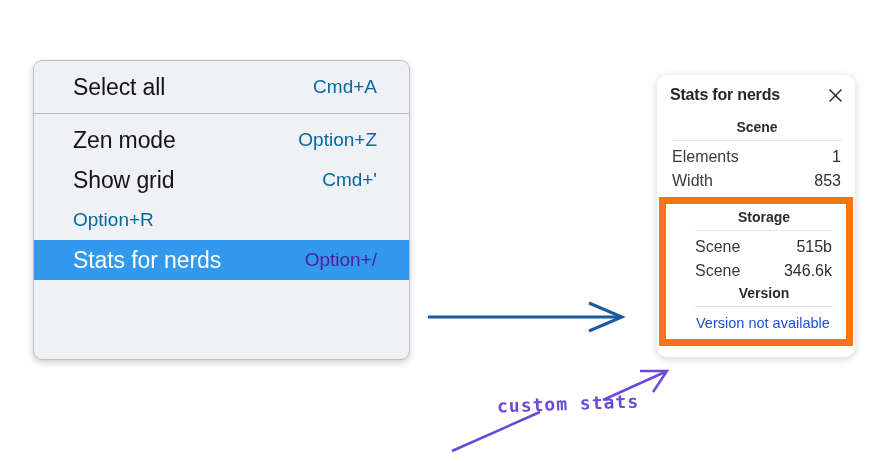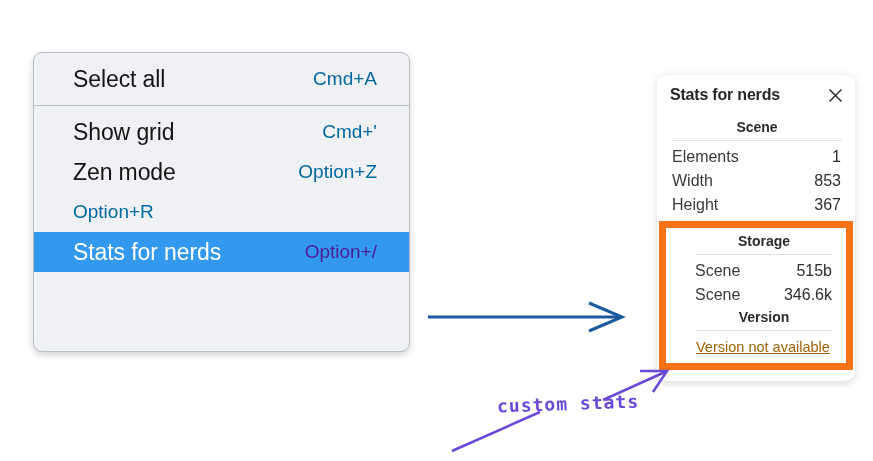--- a/index.html
+++ b/index.html
@@ -12,21 +12,21 @@
     background: #ffffff;
     font-family: "Liberation Sans", sans-serif;
     position: relative;
     overflow: hidden;
   }
 
   
   #context-menu {
     position: absolute;
     left: 33px;
-    top: 52px;
+    top: 60px;
     width: 377px;
     height: 300px;
     background: #eff1f4;
     border: 1px solid #b9bfc7;
     border-radius: 9px;
     box-shadow: 0 3px 7px rgba(0,0,0,0.18);
     box-sizing: border-box;
     overflow: hidden;
   }
   .menu-group {
@@ -109,23 +109,22 @@
     display: flex;
     align-items: center;
     justify-content: space-between;
     font-size: 16px;
     color: #3a3a3a;
     padding: 3px 3px 3px 2px;
   }
   .stat-row .val { color: #2e2e2e; }
   .single-row {
     font-size: 14.5px;
-    color: #a16207;
+    color: #1d4ed8;
     padding: 4px 2px 2px 3px;
-    text-decoration: underline;
   }
   .highlight-box {
     border: 7px solid #f97316;
     margin: 4px -9px 0 -11px;
     padding: 3px 11px 6px 27px;
   }
 
   
   #annotations {
     position: absolute;
@@ -155,26 +154,26 @@
     <div class="menu-item">
       <span class="menu-label">Select all</span>
       <span class="menu-shortcut">Cmd+A</span>
     </div>
   </div>
 
   <div class="menu-sep"></div>
 
   <div class="menu-group">
     <div class="menu-item">
+      <span class="menu-label">Zen mode</span>
+      <span class="menu-shortcut">Option+Z</span>
+    </div>
+    <div class="menu-item">
       <span class="menu-label">Show grid</span>
       <span class="menu-shortcut">Cmd+'</span>
-    </div>
-    <div class="menu-item">
-      <span class="menu-label">Zen mode</span>
-      <span class="menu-shortcut">Option+Z</span>
     </div>
     <div class="menu-item">
       <span class="menu-shortcut">Option+R</span>
     </div>
     <div class="menu-item selected">
       <span class="menu-label">Stats for nerds</span>
       <span class="menu-shortcut">Option+/</span>
     </div>
   </div>
 
@@ -196,24 +195,20 @@
   <div class="hr"></div>
 
   <div class="stat-row">
     <span class="lbl">Elements</span>
     <span class="val">1</span>
   </div>
   <div class="stat-row">
     <span class="lbl">Width</span>
     <span class="val">853</span>
   </div>
-  <div class="stat-row">
-    <span class="lbl">Height</span>
-    <span class="val">367</span>
-  </div>
 
   <div class="highlight-box">
 
     <div class="section-title">Storage</div>
     <div class="hr"></div>
 
     <div class="stat-row">
       <span class="lbl">Scene</span>
       <span class="val">515b</span>
     </div>

